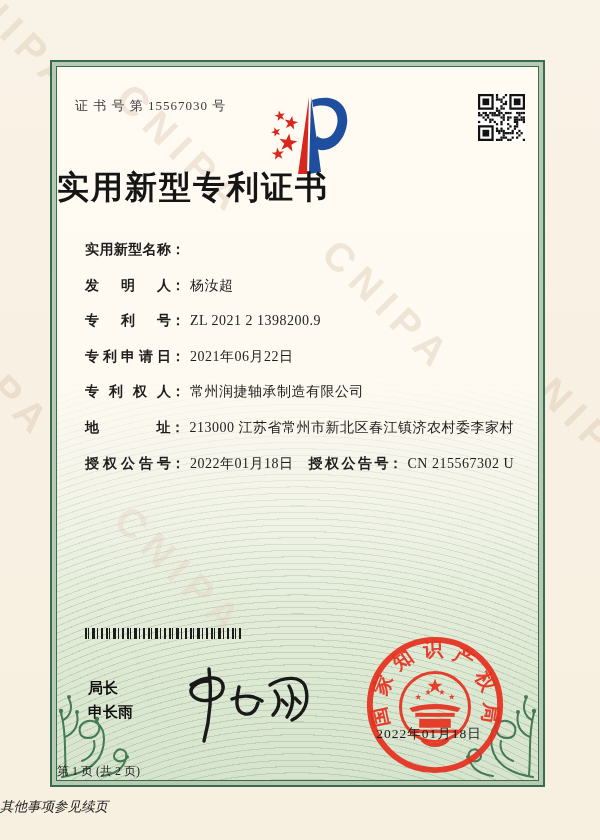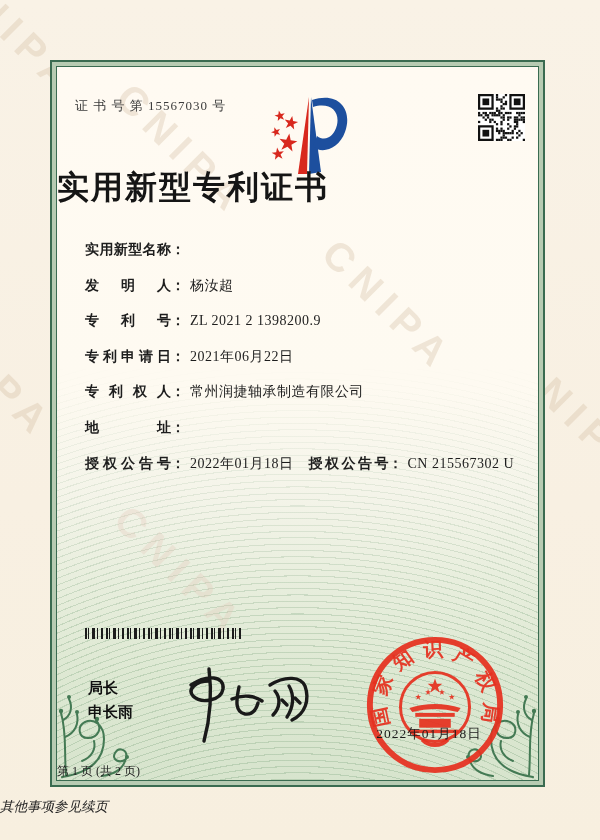--- a/index.html
+++ b/index.html
@@ -282,20 +282,21 @@
           <span class="val">2021年06月22日</span>
         </div>
         <div class="row">
           <span class="lbl">专利权人</span>
             <span class="colon">：</span>
           <span class="val">常州润捷轴承制造有限公司</span>
         </div>
         <div class="row">
           <span class="lbl">地址</span>
             <span class="colon">：</span>
+          <span class="val">213000 江苏省常州市新北区春江镇济农村委李家村</span>
         </div>
         <div class="row">
           <span class="lbl">授权公告号</span>
             <span class="colon">：</span>
           <span class="val">2022年01月18日</span>
           <span class="pair2">
             <span class="lbl">授权公告号</span>
               <span class="colon">：</span>
             <span class="val">CN 215567302 U</span>
           </span>

